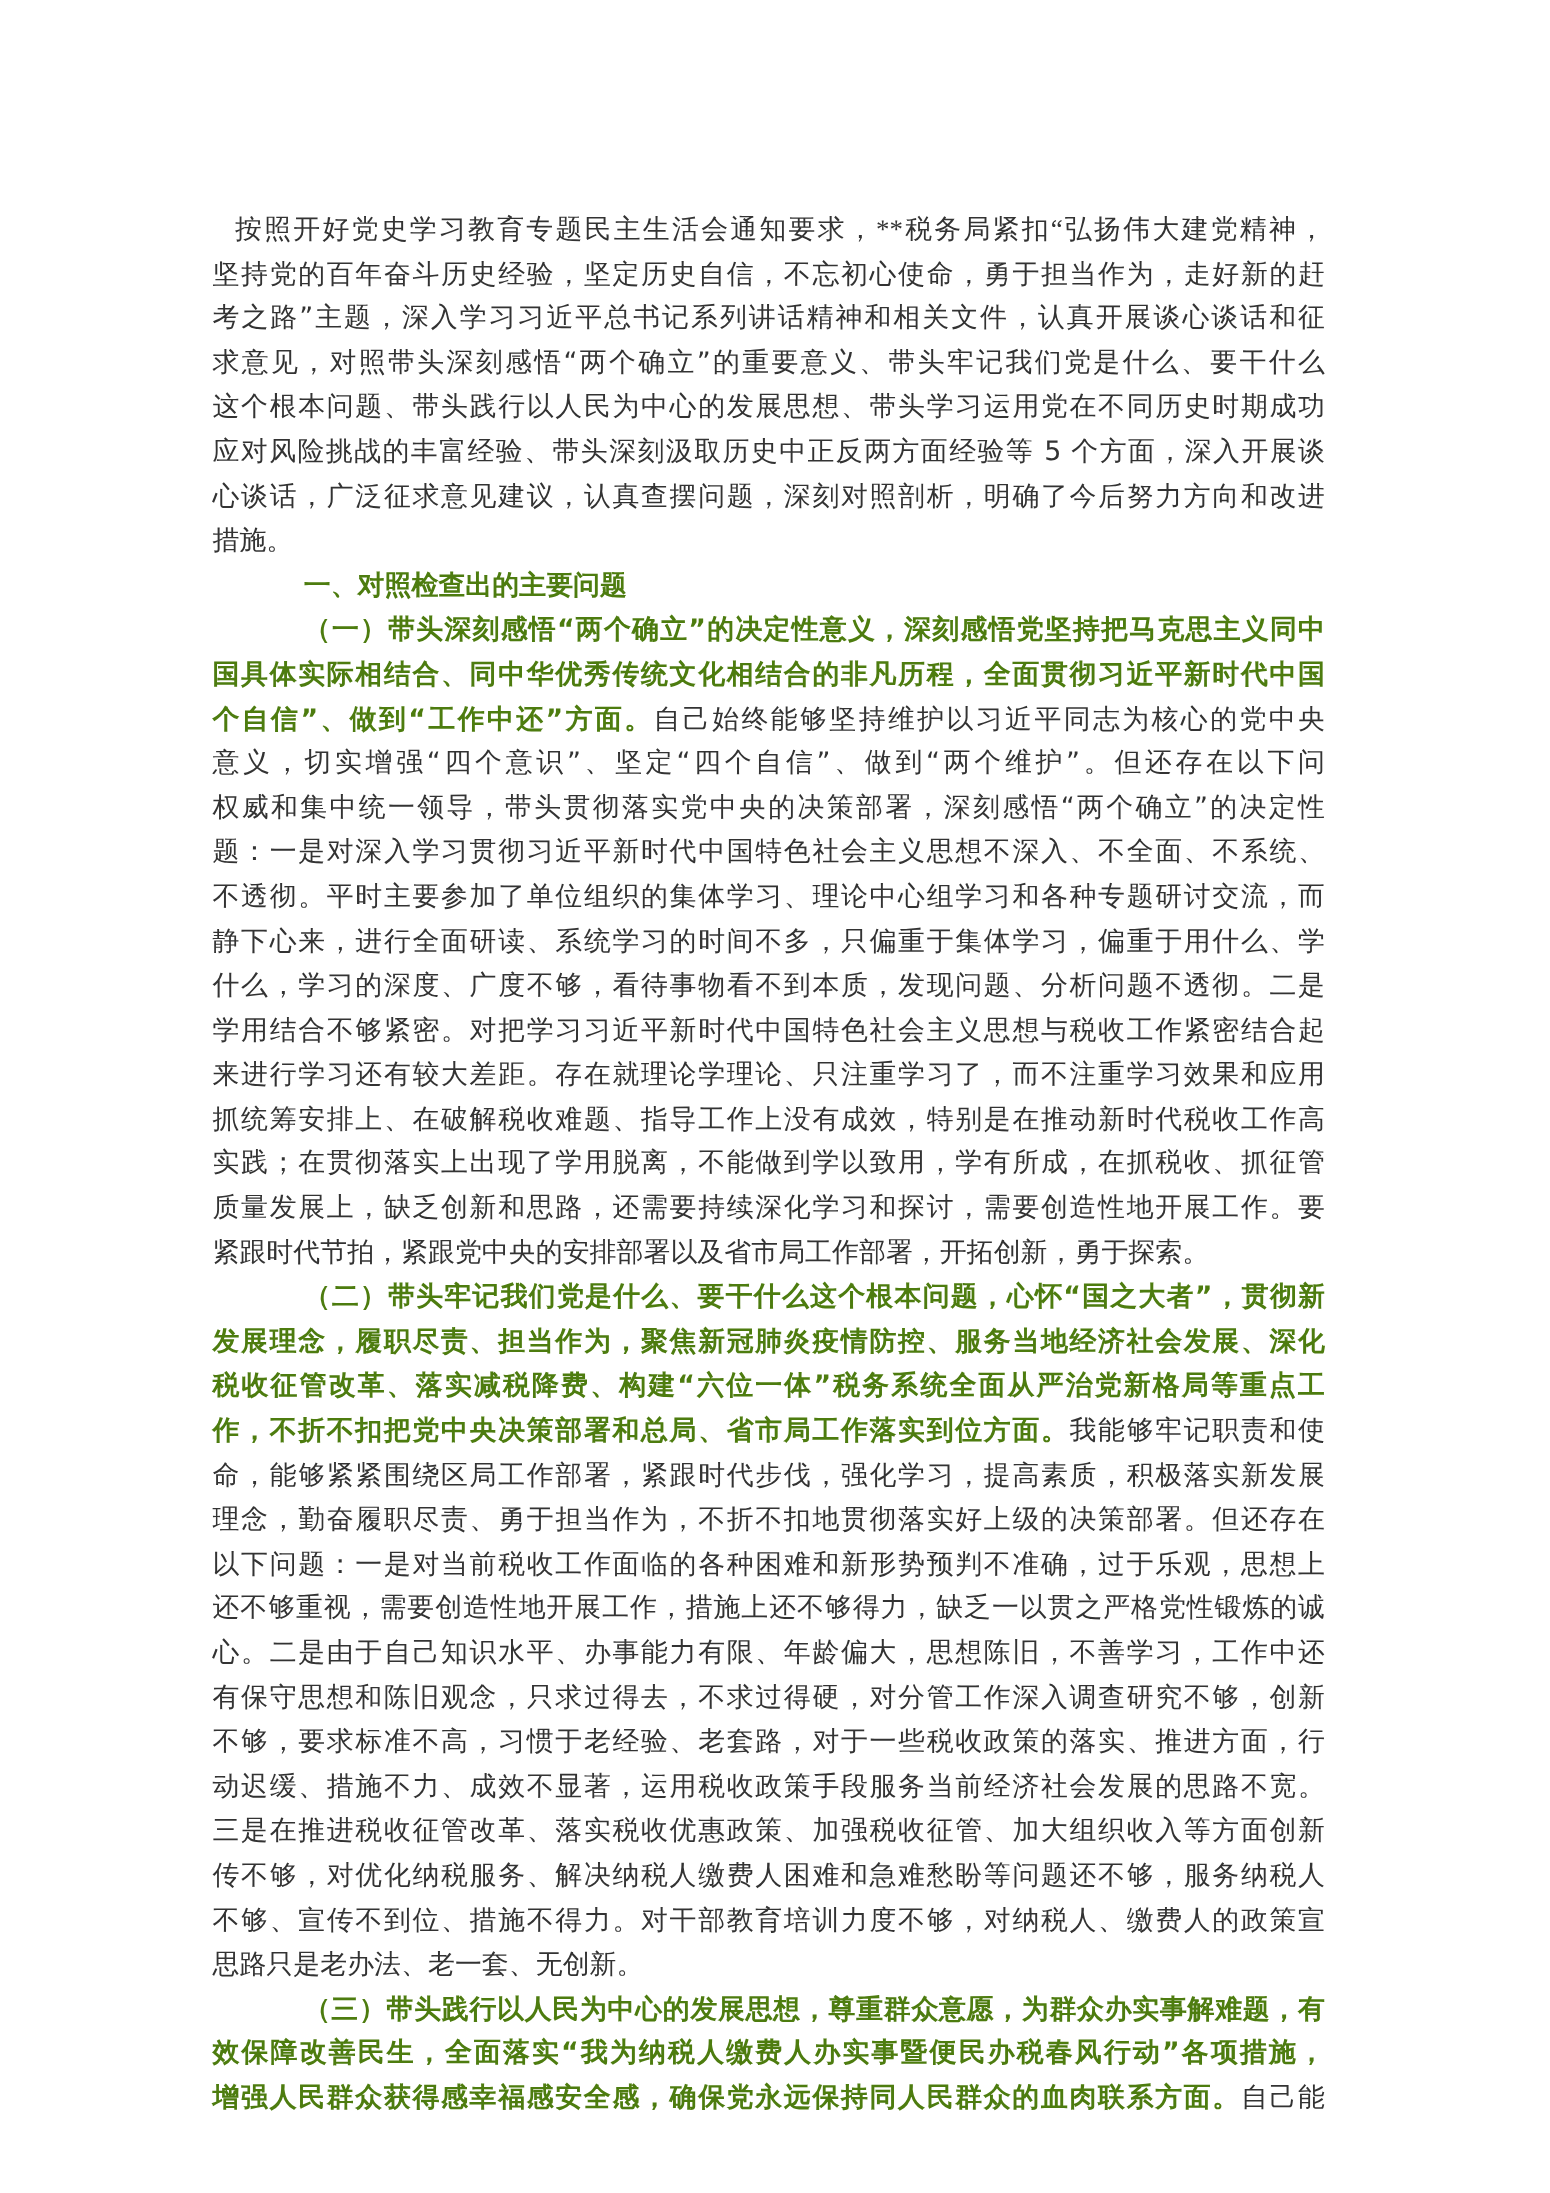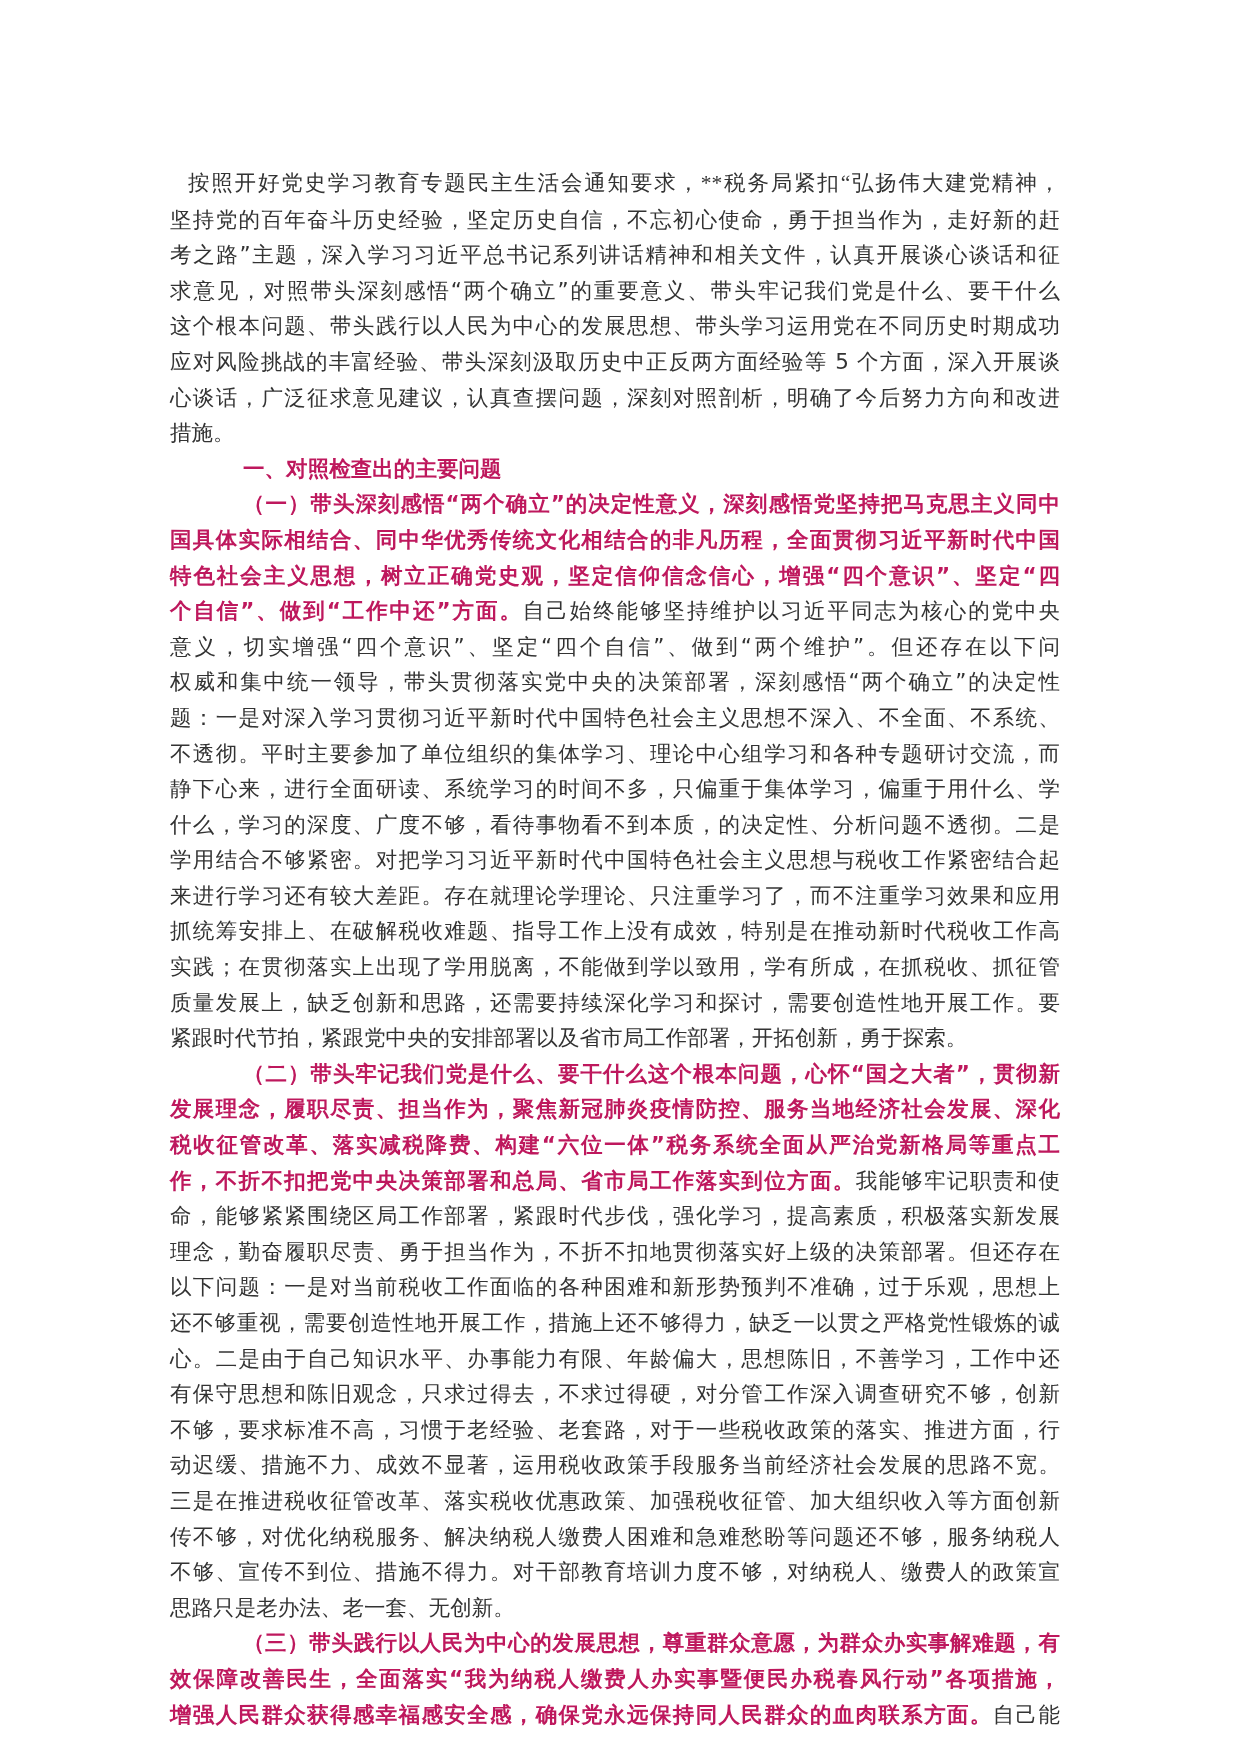--- a/index.html
+++ b/index.html
@@ -31,21 +31,21 @@
       text-align: justify;
       text-align-last: justify;
     }
     .line.last {
       text-align-last: left;
     }
     .indent-intro { padding-left: 18px; font-family: Liberation Serif, serif; }
     .indent-head { padding-left: 73px; }
     .bold {
       font-weight: bold;
-      color: #be185d;
+      color: #4d7c0f;
     }
     .para { display: block; }
   </style>
 </head>
 <body>
 
 <div class="page">
 
   <div class="para">
     <span class="line indent-intro">按照开好党史学习教育专题民主生活会通知要求，**税务局紧扣“弘扬伟大建党精神，</span>
@@ -58,28 +58,27 @@
     <span class="line last">措施。</span>
   </div>
 
   <div class="para">
     <span class="line last bold indent-head">一、对照检查出的主要问题</span>
   </div>
 
   <div class="para">
     <span class="line indent-head"><span class="bold">（一）带头深刻感悟“两个确立”的决定性意义，深刻感悟党坚持把马克思主义同中</span></span>
     <span class="line"><span class="bold">国具体实际相结合、同中华优秀传统文化相结合的非凡历程，全面贯彻习近平新时代中国</span></span>
-    <span class="line"><span class="bold">特色社会主义思想，树立正确党史观，坚定信仰信念信心，增强“四个意识”、坚定“四</span></span>
     <span class="line"><span class="bold">个自信”、做到“工作中还”方面。</span><span>自己始终能够坚持维护以习近平同志为核心的党中央</span></span>
     <span class="line">意义，切实增强“四个意识”、坚定“四个自信”、做到“两个维护”。但还存在以下问</span>
     <span class="line">权威和集中统一领导，带头贯彻落实党中央的决策部署，深刻感悟“两个确立”的决定性</span>
     <span class="line">题：一是对深入学习贯彻习近平新时代中国特色社会主义思想不深入、不全面、不系统、</span>
     <span class="line">不透彻。平时主要参加了单位组织的集体学习、理论中心组学习和各种专题研讨交流，而</span>
     <span class="line">静下心来，进行全面研读、系统学习的时间不多，只偏重于集体学习，偏重于用什么、学</span>
-    <span class="line">什么，学习的深度、广度不够，看待事物看不到本质，的决定性、分析问题不透彻。二是</span>
+    <span class="line">什么，学习的深度、广度不够，看待事物看不到本质，发现问题、分析问题不透彻。二是</span>
     <span class="line">学用结合不够紧密。对把学习习近平新时代中国特色社会主义思想与税收工作紧密结合起</span>
     <span class="line">来进行学习还有较大差距。存在就理论学理论、只注重学习了，而不注重学习效果和应用</span>
     <span class="line">抓统筹安排上、在破解税收难题、指导工作上没有成效，特别是在推动新时代税收工作高</span>
     <span class="line">实践；在贯彻落实上出现了学用脱离，不能做到学以致用，学有所成，在抓税收、抓征管</span>
     <span class="line">质量发展上，缺乏创新和思路，还需要持续深化学习和探讨，需要创造性地开展工作。要</span>
     <span class="line last">紧跟时代节拍，紧跟党中央的安排部署以及省市局工作部署，开拓创新，勇于探索。</span>
   </div>
 
   <div class="para">
     <span class="line indent-head"><span class="bold">（二）带头牢记我们党是什么、要干什么这个根本问题，心怀“国之大者”，贯彻新</span></span>

